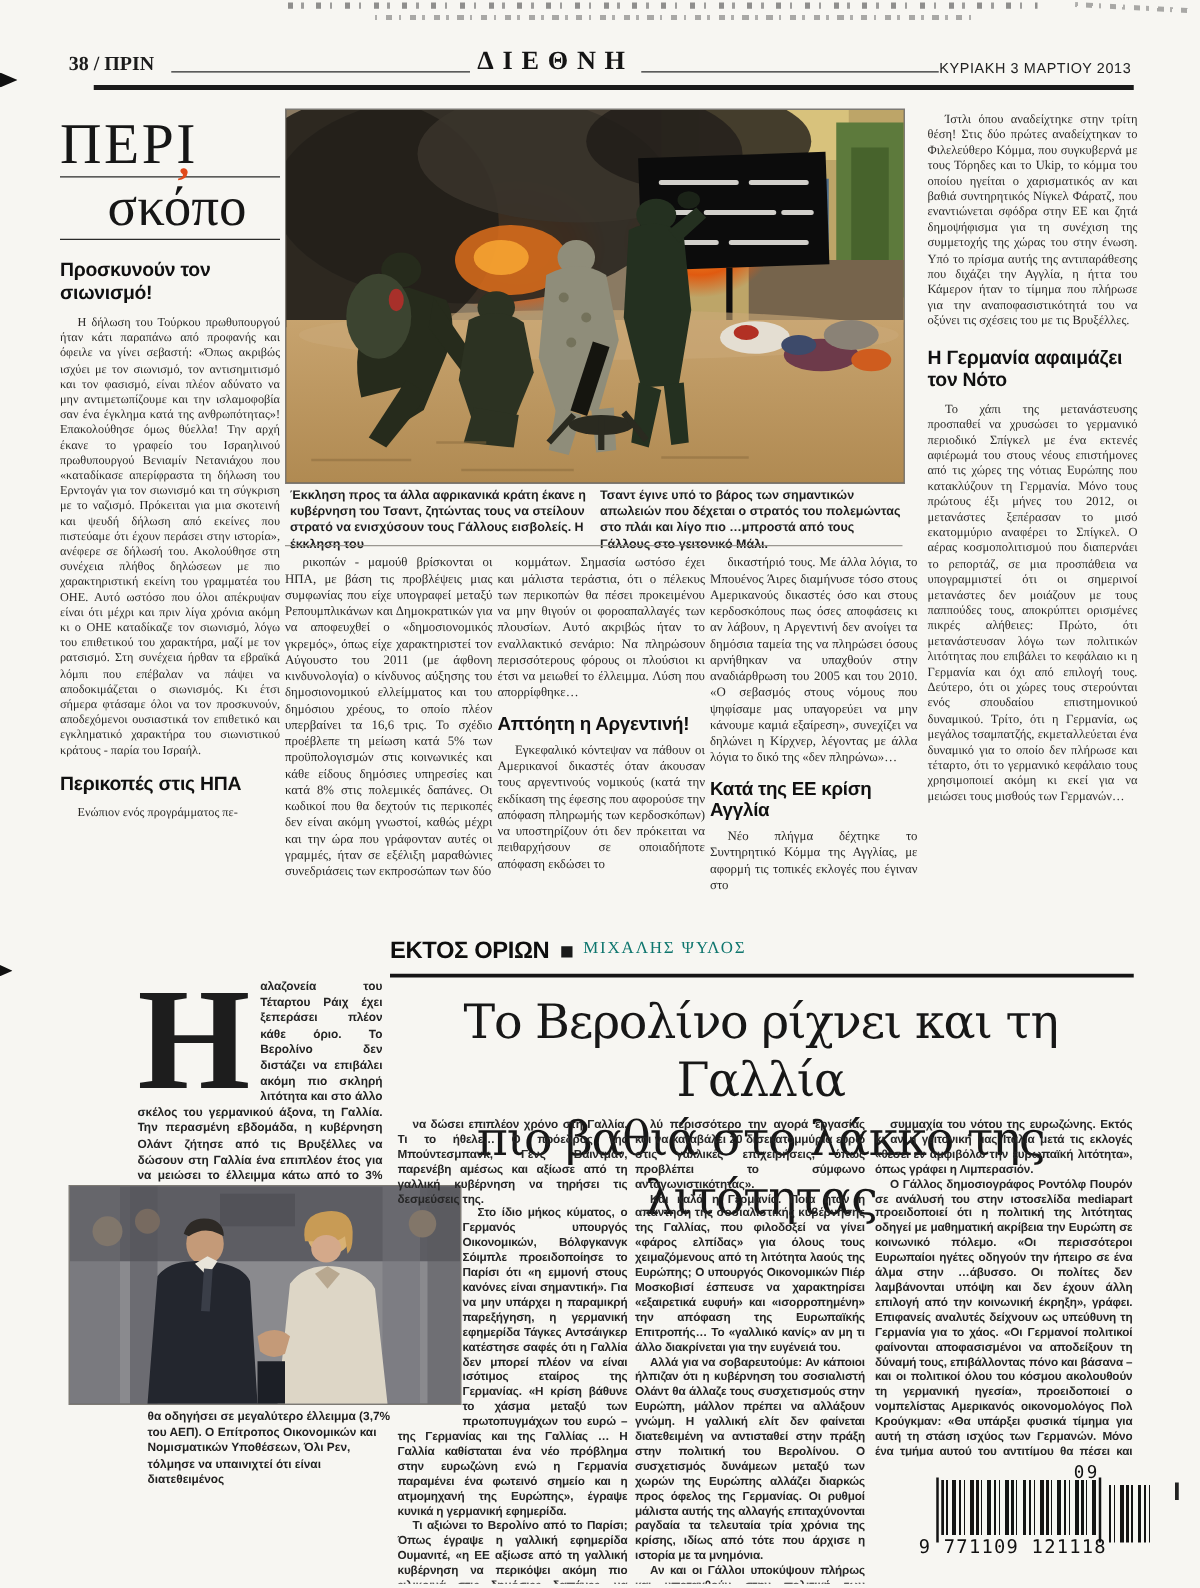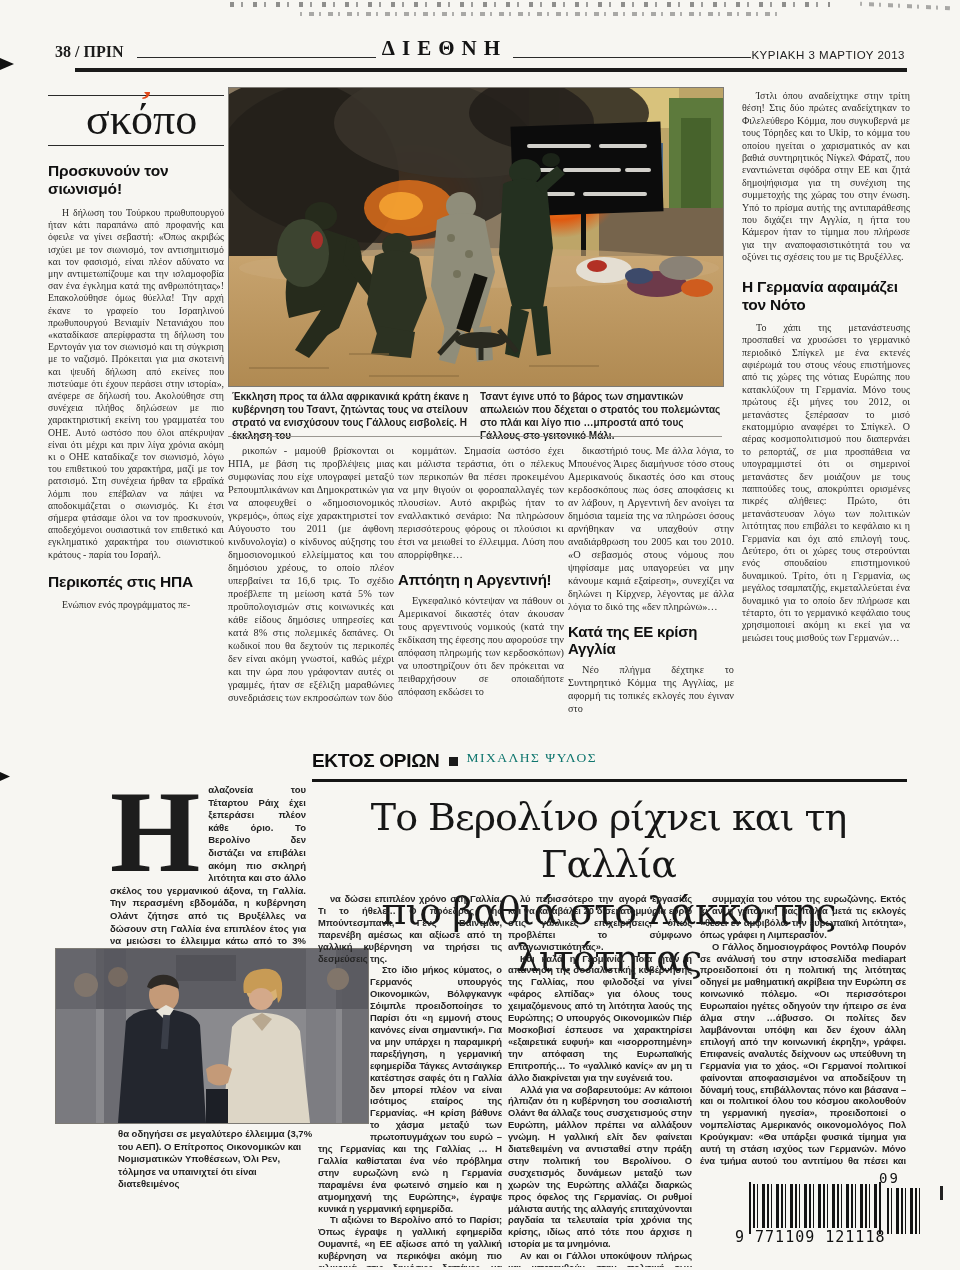--- a/index.html
+++ b/index.html
@@ -69,20 +69,21 @@
     <span class="hrule" style="margin-left:14px;"></span>
     <span class="section-title">ΔΙΕΘΝΗ</span>
     <span class="hrule"></span>
     <span class="pg-date">ΚΥΡΙΑΚΗ 3 ΜΑΡΤΙΟΥ 2013</span>
   </div>
 </div>
 <div class="abs thick-rule" style="left:75px;top:68px;width:832px;"></div>
 
 <div class="abs" style="left:48px;top:92px;width:176px;height:660px;overflow:hidden;">
   <div class="mast">
+    <div class="mast-top">ΠΕΡΙ</div>
     <div class="mast-rule"></div>
     <div class="mast-bottom">
       <span>σκόπο</span>
       <span class="mast-accent">’</span>
     </div>
     <div class="mast-rule"></div>
   </div>
   <div class="kolhead" style="margin-top:16px;">Προσκυνούν τον σιωνισμό!</div>
   <div class="serifbody" style="margin-top:9px;">Η δήλωση του Τούρκου πρωθυπουργού ήταν κάτι παραπάνω από προφανής και όφειλε να γίνει σεβαστή: «Όπως ακριβώς ισχύει με τον σιωνισμό, τον αντισημιτισμό και τον φασισμό, είναι πλέον αδύνατο να μην αντιμετωπίζουμε και την ισλαμοφοβία σαν ένα έγκλημα κατά της ανθρωπότητας»! Επακολούθησε όμως θύελλα! Την αρχή έκανε το γραφείο του Ισραηλινού πρωθυπουργού Βενιαμίν Νετανιάχου που «καταδίκασε απερίφραστα τη δήλωση του Ερντογάν για τον σιωνισμό και τη σύγκριση με το ναζισμό. Πρόκειται για μια σκοτεινή και ψευδή δήλωση από εκείνες που πιστεύαμε ότι έχουν περάσει στην ιστορία», ανέφερε σε δήλωσή του. Ακολούθησε στη συνέχεια πλήθος δηλώσεων με πιο χαρακτηριστική εκείνη του γραμματέα του ΟΗΕ. Αυτό ωστόσο που όλοι απέκρυψαν είναι ότι μέχρι και πριν λίγα χρόνια ακόμη κι ο ΟΗΕ καταδίκαζε τον σιωνισμό, λόγω του επιθετικού του χαρακτήρα, μαζί με τον ρατσισμό. Στη συνέχεια ήρθαν τα εβραϊκά λόμπι που επέβαλαν να πάψει να αποδοκιμάζεται ο σιωνισμός. Κι έτσι σήμερα φτάσαμε όλοι να τον προσκυνούν, αποδεχόμενοι ουσιαστικά τον επιθετικό και εγκληματικό χαρακτήρα του σιωνιστικού κράτους - παρία του Ισραήλ.</div>
   <div class="kolhead" style="margin-top:12px;">Περικοπές στις ΗΠΑ</div>
@@ -256,20 +257,20 @@
   <p>Αλλά για να σοβαρευτούμε: Αν κάποιοι ήλπιζαν ότι η κυβέρνηση του σοσιαλιστή Ολάντ θα άλλαζε τους συσχετισμούς στην Ευρώπη, μάλλον πρέπει να αλλάξουν γνώμη. Η γαλλική ελίτ δεν φαίνεται διατεθειμένη να αντισταθεί στην πράξη στην πολιτική του Βερολίνου. Ο συσχετισμός δυνάμεων μεταξύ των χωρών της Ευρώπης αλλάζει διαρκώς προς όφελος της Γερμανίας. Οι ρυθμοί μάλιστα αυτής της αλλαγής επιταχύνονται ραγδαία τα τελευταία τρία χρόνια της κρίσης, ιδίως από τότε που άρχισε η ιστορία με τα μνημόνια.</p>
   <p>Αν και οι Γάλλοι υποκύψουν πλήρως και υποταχθούν στην πολιτική των Γερμανών, θα βουλιάξουν και όποια σχέδια για μια</p>
 </div>
 
 <div class="abs sansbody" style="left:700px;top:893px;width:206px;height:272px;overflow:hidden;">
   <p>συμμαχία του νότου της ευρωζώνης. Εκτός κι αν η γειτονική μας Ιταλία μετά τις εκλογές «θέσει εν αμφιβόλω την ευρωπαϊκή λιτότητα», όπως γράφει η Λιμπερασιόν.</p>
   <p>Ο Γάλλος δημοσιογράφος Ροντόλφ Πουρόν σε ανάλυσή του στην ιστοσελίδα mediapart προειδοποιεί ότι η πολιτική της λιτότητας οδηγεί με μαθηματική ακρίβεια την Ευρώπη σε κοινωνικό πόλεμο. «Οι περισσότεροι Ευρωπαίοι ηγέτες οδηγούν την ήπειρο σε ένα άλμα στην …άβυσσο. Οι πολίτες δεν λαμβάνονται υπόψη και δεν έχουν άλλη επιλογή από την κοινωνική έκρηξη», γράφει. Επιφανείς αναλυτές δείχνουν ως υπεύθυνη τη Γερμανία για το χάος. «Οι Γερμανοί πολιτικοί φαίνονται αποφασισμένοι να αποδείξουν τη δύναμή τους, επιβάλλοντας πόνο και βάσανα – και οι πολιτικοί όλου του κόσμου ακολουθούν τη γερμανική ηγεσία», προειδοποιεί ο νομπελίστας Αμερικανός οικονομολόγος Πολ Κρούγκμαν: «Θα υπάρξει φυσικά τίμημα για αυτή τη στάση ισχύος των Γερμανών. Μόνο ένα τμήμα αυτού του αντιτίμου θα πέσει και στη Γερμανία».</p>
 </div>
 
 <div class="abs" style="left:735px;top:1170px;width:200px;height:84px;">
-  <div class="abs bc-addon" style="left:144px;top:0;">09</div>
+  <div class="abs bc-addon" style="left:124px;top:0;">09</div>
   <div class="abs bars" style="left:18px;top:14px;width:128px;height:44px;"></div>
   <div class="abs bars" style="left:152px;top:18px;width:34px;height:46px;"></div>
   <div class="abs" style="left:14px;top:12px;width:2px;height:52px;background:#141414;"></div>
   <div class="abs" style="left:144px;top:12px;width:2px;height:52px;background:#141414;"></div>
   <div class="abs bc-digits" style="left:0;top:58px;">9 771109 121118</div>
 </div>
 <div class="abs" style="left:940px;top:1186px;width:3px;height:14px;background:#222;"></div>
 
 </body></html>

